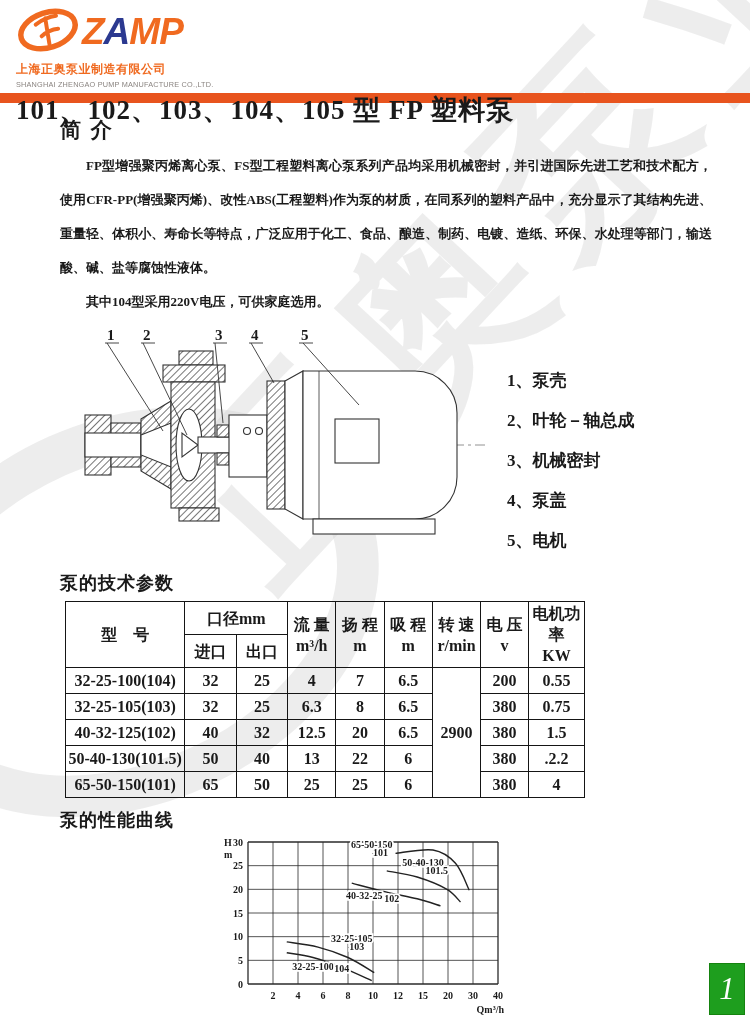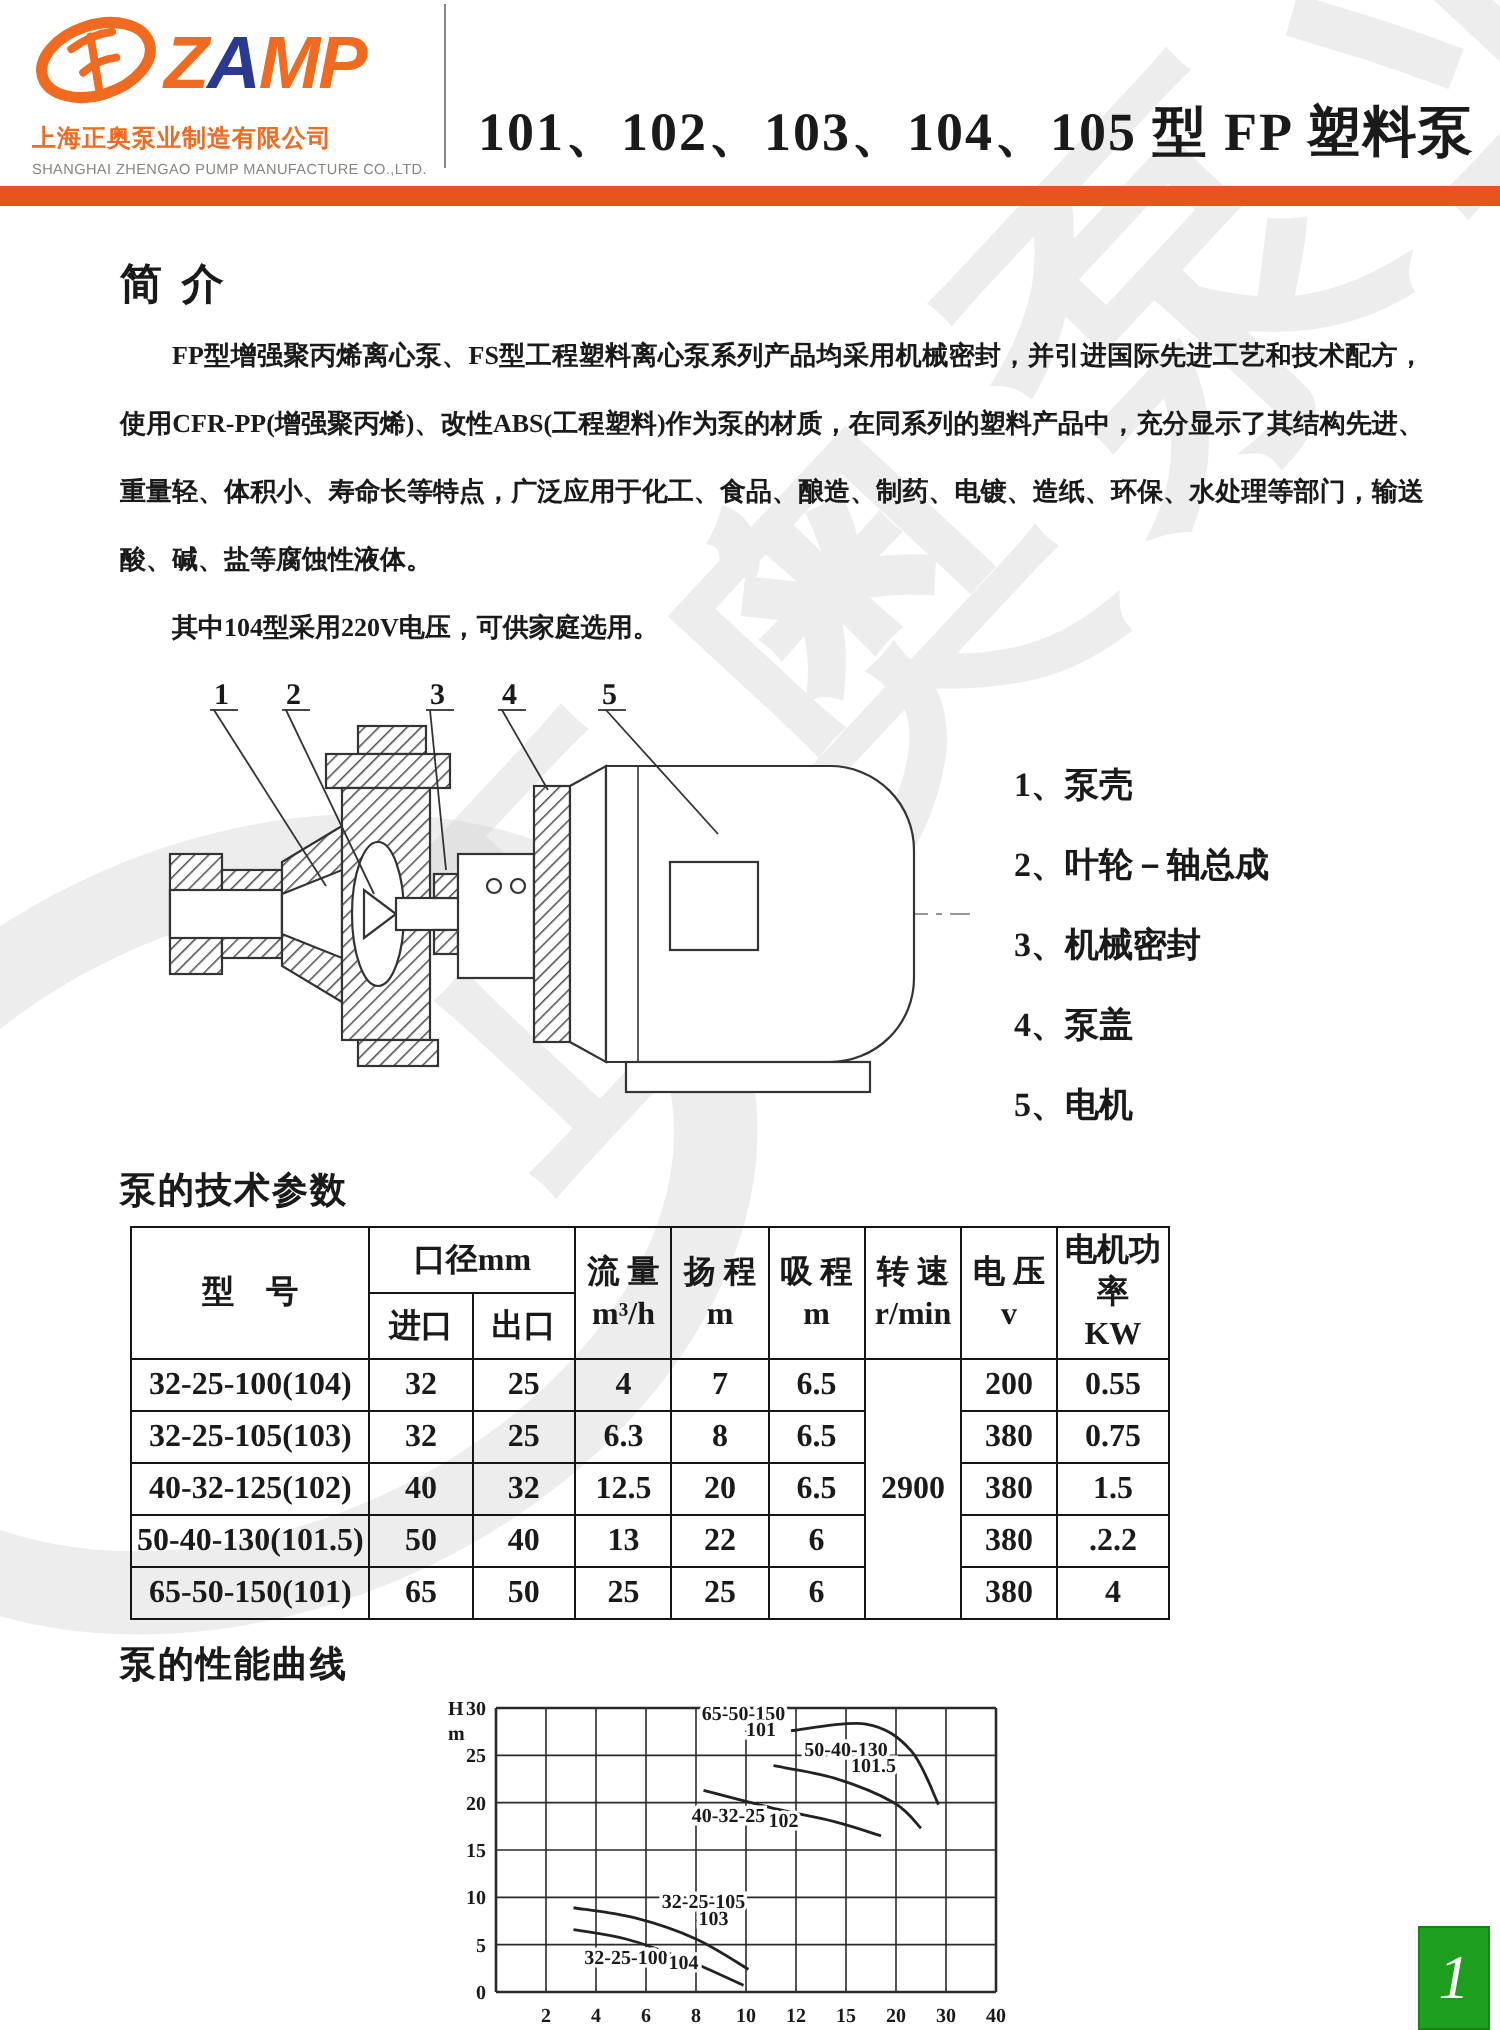--- a/index.html
+++ b/index.html
@@ -7,38 +7,38 @@
         overflow:hidden;font-family:"Liberation Serif","DejaVu Serif",serif;color:#1a1a1a;}
   
   .wm{position:absolute;z-index:0;pointer-events:none;}
   .wm-text{left:150px;top:200px;width:700px;font-family:"Liberation Sans","DejaVu Sans",sans-serif;
            font-weight:bold;font-size:195px;letter-spacing:28px;color:#cdcdcd;opacity:.34;
            transform:rotate(-47deg);transform-origin:40% 60%;white-space:nowrap;}
   .wm-ring{left:-135px;top:420px;width:440px;height:300px;border:42px solid #d6d6d6;
            border-radius:50%;opacity:.45;transform:rotate(-24deg);}
   .content{position:relative;z-index:1;}
   
-  .hdr{display:flex;height:93px;align-items:stretch;}
+  .hdr{display:flex;height:93px;align-items:stretch;flex-direction:column;}
   .logo-block{width:222px;padding:6px 0 0 16px;box-sizing:border-box;}
   .logo-row{display:flex;align-items:center;height:52px;}
   .zamp{font-family:"Liberation Sans","DejaVu Sans",sans-serif;font-weight:800;font-style:italic;
         font-size:37px;letter-spacing:-1px;margin-left:2px;}
   .zamp .lo{color:#f06a20;} .zamp .lb{color:#2b3990;}
   .co-cn{color:#f06a20;font-family:"Liberation Sans","DejaVu Sans",sans-serif;font-weight:bold;
          font-size:12px;letter-spacing:.5px;line-height:22px;}
   .co-en{color:#8a8480;font-family:"Liberation Sans","DejaVu Sans",sans-serif;font-size:7.3px;
          letter-spacing:.2px;line-height:10px;}
   .hdr-div{border-left:1.3px solid #888;height:82px;margin-top:2px;}
   .hdr-title{flex:1;display:flex;align-items:flex-end;padding:0 0 9px 16px;
              font-weight:bold;font-size:27px;letter-spacing:1px;white-space:nowrap;}
   .orange-bar{height:10px;background:#e8541e;}
   
   .inner{padding:0 38px;}
   h2.sec{font-family:"Liberation Sans","DejaVu Sans",sans-serif;font-weight:bold;font-size:21px;
-         margin:25px 0 5px 22px;letter-spacing:2px;}
+         margin:13px 0 5px 22px;letter-spacing:2px;}
   h3.sec{font-family:"Liberation Sans","DejaVu Sans",sans-serif;font-weight:bold;font-size:18px;
          margin:10px 0 6px 22px;letter-spacing:1px;}
   .para{margin:0 0 0 22px;font-size:13px;font-weight:600;line-height:34px;
         text-align:justify;text-indent:2em;}
   
   .diagram-row{display:flex;margin-top:6px;}
   .pump-svg{margin-left:29px;}
   .parts{list-style:none;margin:0;padding:36px 0 0 10px;font-size:17px;font-weight:600;
          line-height:40px;white-space:nowrap;}
   

